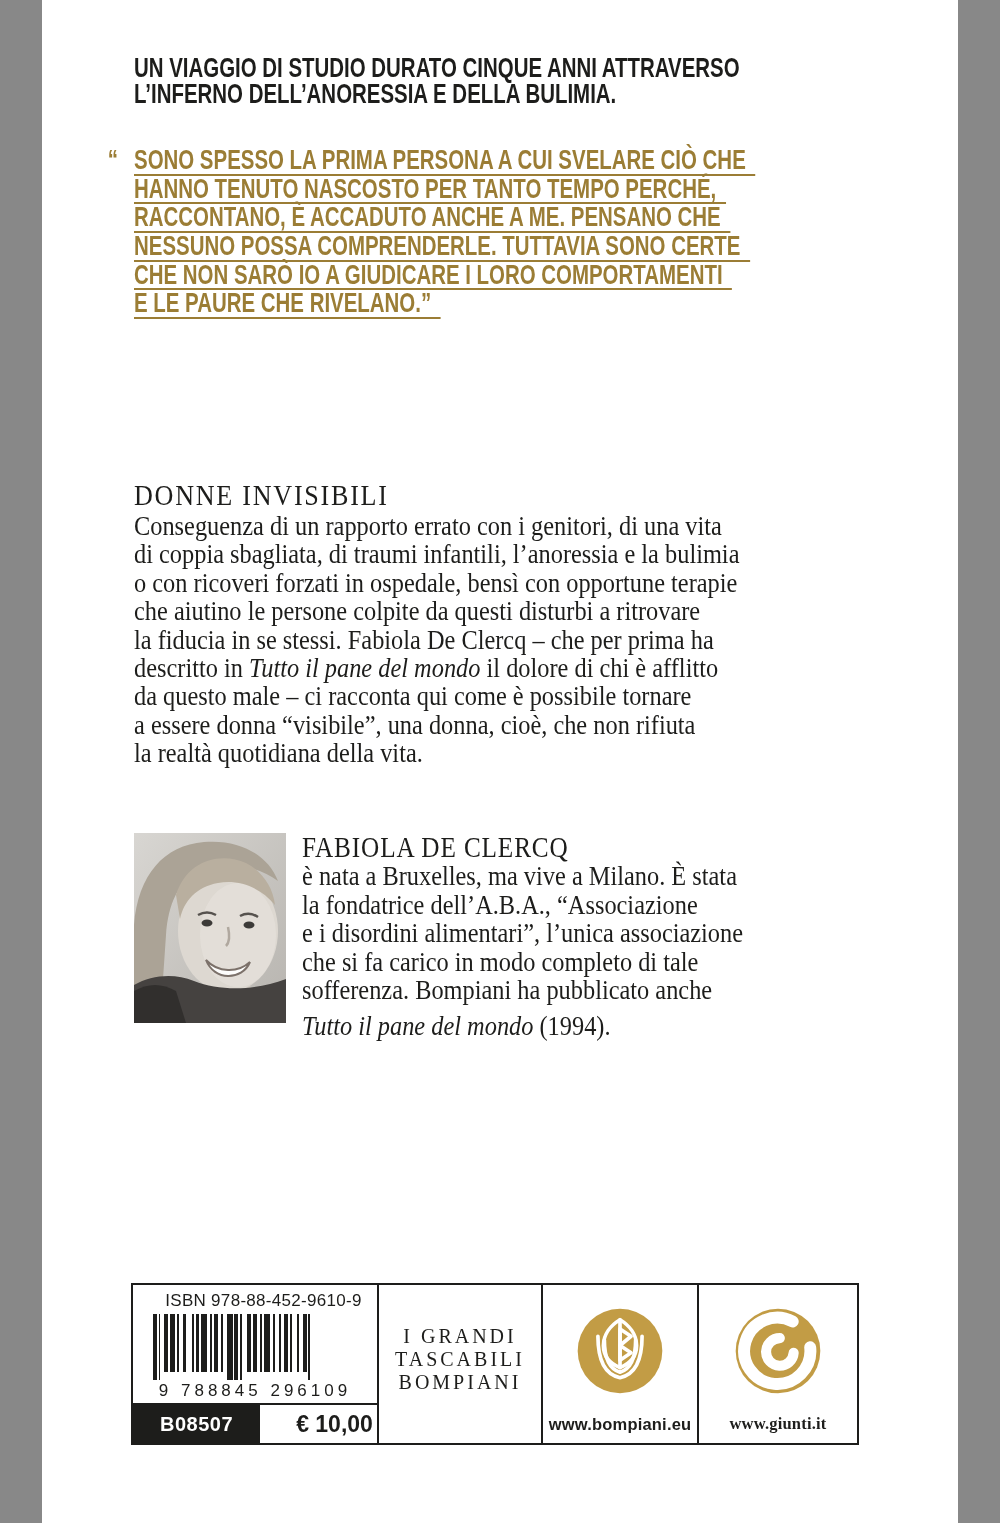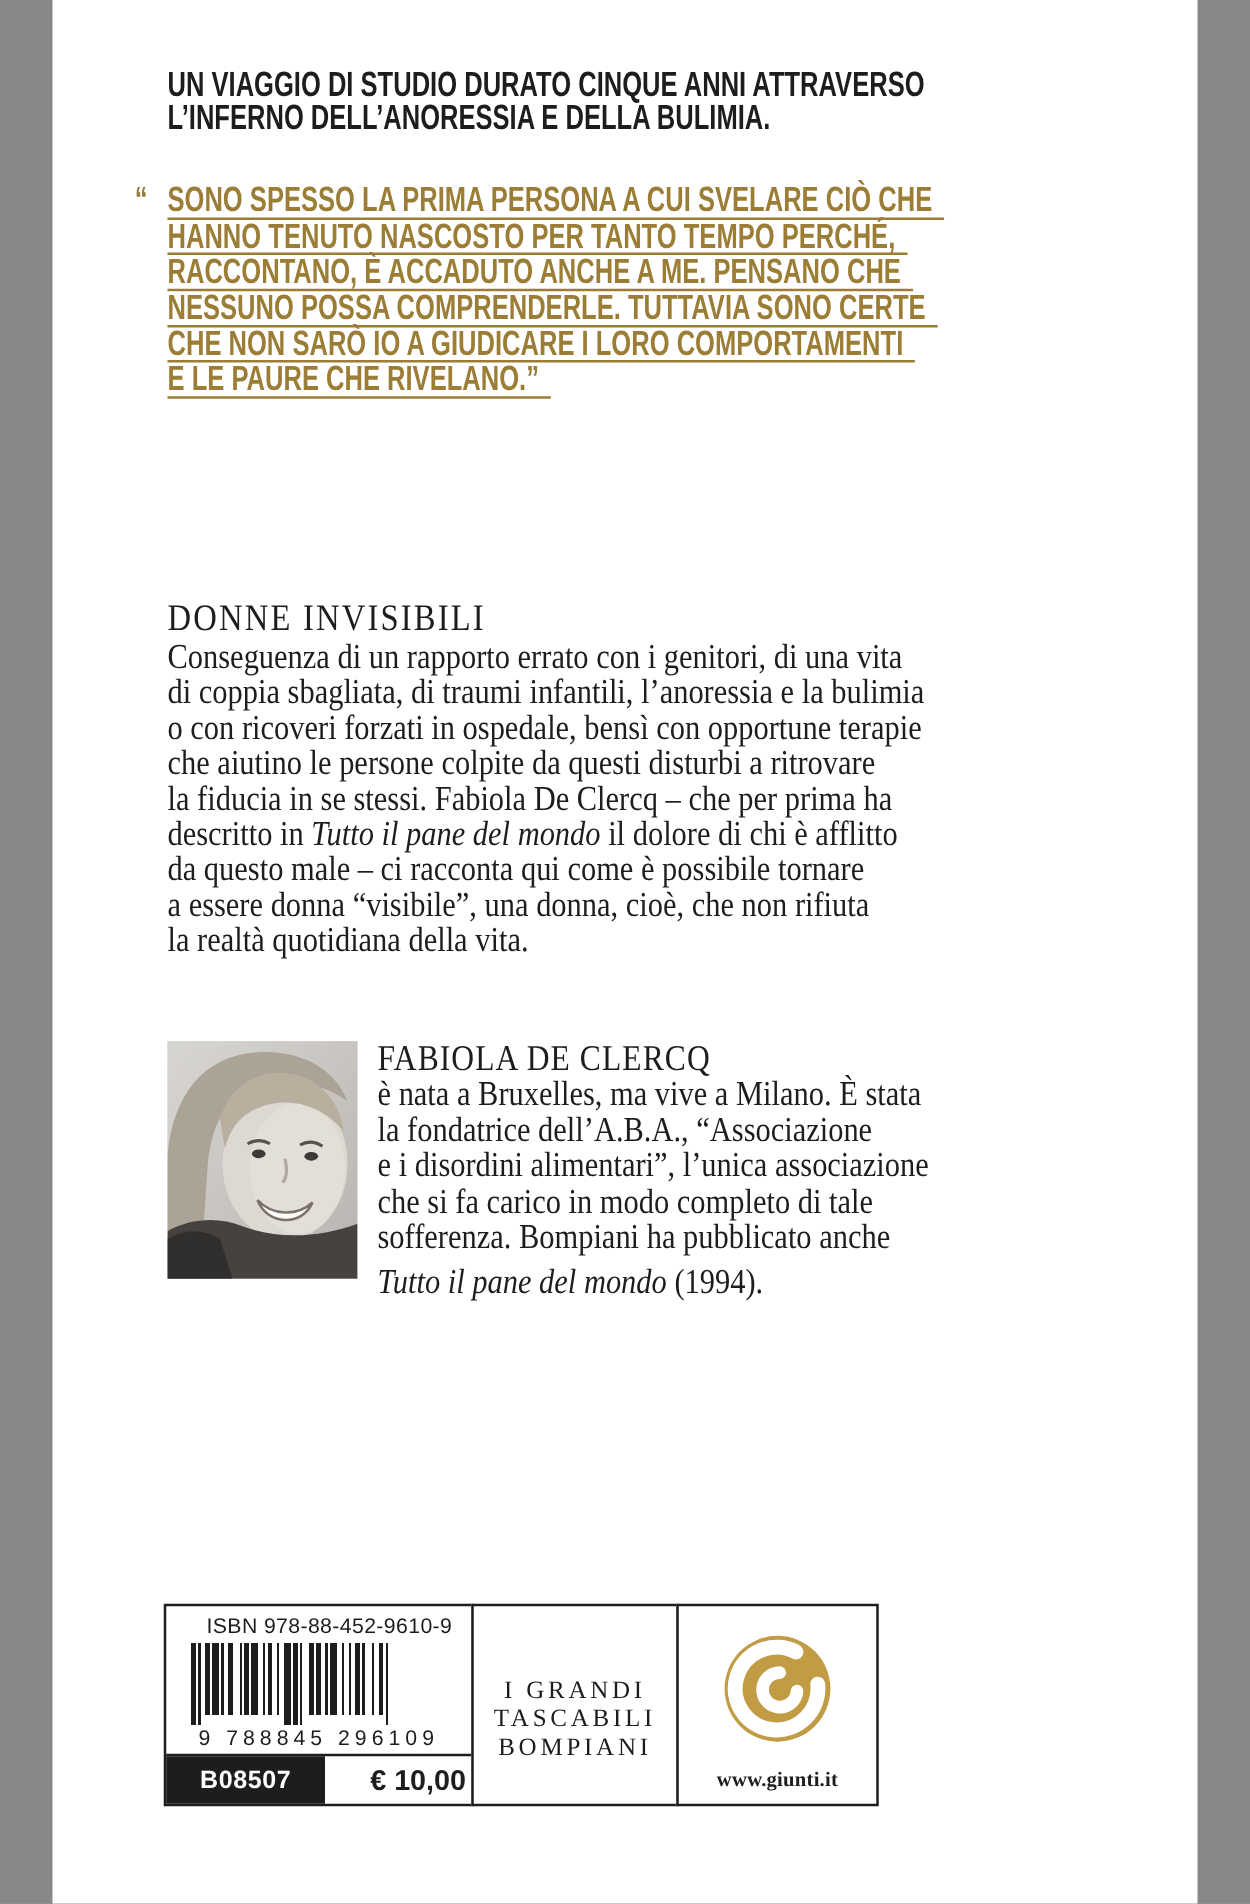--- a/index.html
+++ b/index.html
@@ -46,21 +46,21 @@
   .box-imprint{width:166px;}
   .box-site{width:158px;}
   .box-site2{width:162px;font-family:Liberation Serif, serif;}
   .isbn-label{text-align:center;font-size:17px;letter-spacing:0.3px;margin-top:6px;padding-left:17px;}
   .bars{display:block;margin:3px auto 0;}
   .bc-digits{text-align:center;font-size:17px;letter-spacing:4px;margin-top:1px;}
   .price-row{position:absolute;bottom:0;left:0;right:0;height:38px;display:flex;border-top:2px solid #1d1d1b;gap:32px;}
   .code-cell{width:127px;background:#1d1d1b;color:#fff;font-weight:bold;font-size:20px;
              display:flex;align-items:center;justify-content:center;letter-spacing:0.5px;}
   .price-cell{flex:1;font-weight:bold;font-size:23px;display:flex;align-items:center;justify-content:center;}
-  .imprint{padding-top:56px;text-align:center;font-family:"Liberation Serif",serif;font-size:20px;
+  .imprint{padding-top:40px;text-align:center;font-family:"Liberation Serif",serif;font-size:20px;
            line-height:23px;letter-spacing:3px;}
   .logo{display:block;margin:20px auto 0;}
   .site-label{position:absolute;bottom:9px;left:0;right:0;text-align:center;font-weight:bold;
               font-size:16.5px;letter-spacing:0.2px;}
 
   
   .credits{position:absolute;left:947px;top:1463px;transform:rotate(-90deg);transform-origin:0 0;
            font-size:12.5px;font-weight:bold;line-height:16px;white-space:nowrap;letter-spacing:0.2px;}
 </style>
 </head>
@@ -176,20 +176,34 @@
     </div>
 
     <div class="fbox box-imprint">
       <div class="imprint">
         <div>I GRANDI</div>
         <div>TASCABILI</div>
         <div>BOMPIANI</div>
       </div>
     </div>
 
+    <div class="fbox box-site">
+      <svg class="logo" width="92" height="92" viewBox="0 0 100 100" xmlns="http://www.w3.org/2000/svg">
+        <circle cx="50" cy="50" r="46" fill="#c29c45"></circle>
+        <g stroke="#ffffff" stroke-width="4" fill="none" stroke-linejoin="round" stroke-linecap="round">
+          <path d="M26,34 C26,62 35,76 50,79 C65,76 74,62 74,34"></path>
+          <path d="M33,38 C33,60 40,70 50,73 C60,70 67,60 67,38"></path>
+          <path d="M50,16 C60,22 68,32 68,44 C68,56 60,64 50,68 C40,64 32,56 32,44 C32,32 40,22 50,16 Z"></path>
+          <path d="M50,16 L50,68"></path>
+          <path d="M50,26 L62,34 L50,44 Z"></path>
+          <path d="M50,44 L62,52 L50,60 Z"></path>
+        </g>
+      </svg>
+      <div class="site-label">www.bompiani.eu</div>
+    </div>
 
     <div class="fbox box-site2">
       <svg class="logo" width="92" height="92" viewBox="0 0 100 100" xmlns="http://www.w3.org/2000/svg">
         <circle cx="50" cy="50" r="46" fill="#c29c45"></circle>
         <path d="M66,18 A36,36 0 1 0 85,46" stroke="#ffffff" stroke-width="13" fill="none" stroke-linecap="round"></path>
         <path d="M52,36 A15,15 0 1 0 67,52" stroke="#ffffff" stroke-width="11" fill="none" stroke-linecap="round"></path>
       </svg>
       <div class="site-label">www.giunti.it</div>
     </div>
 

